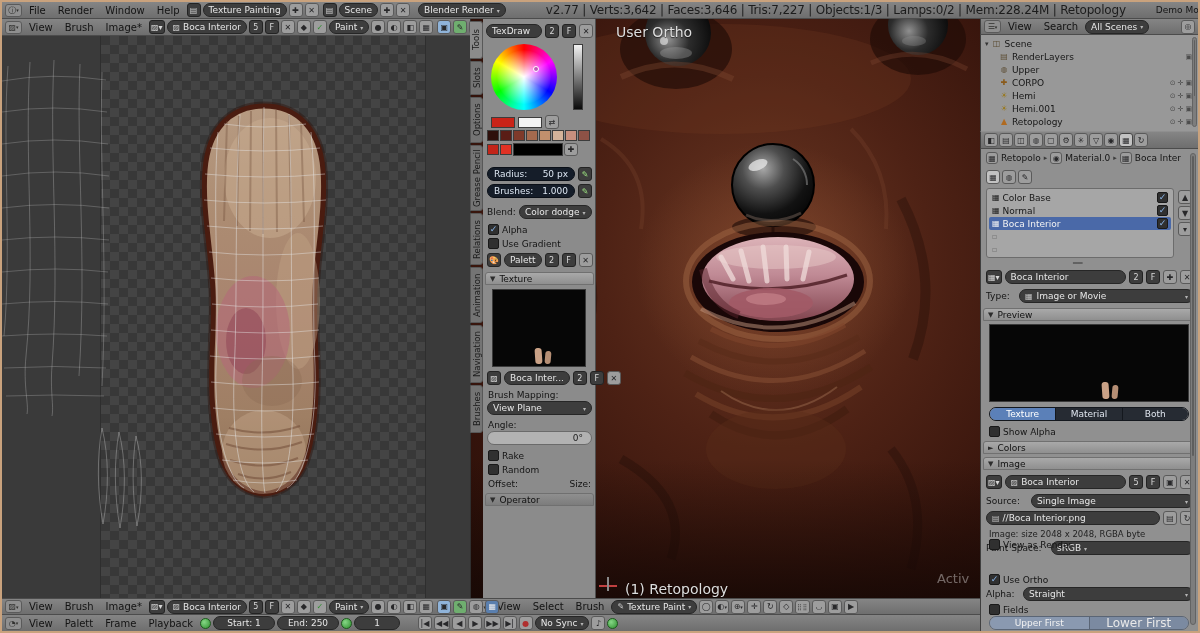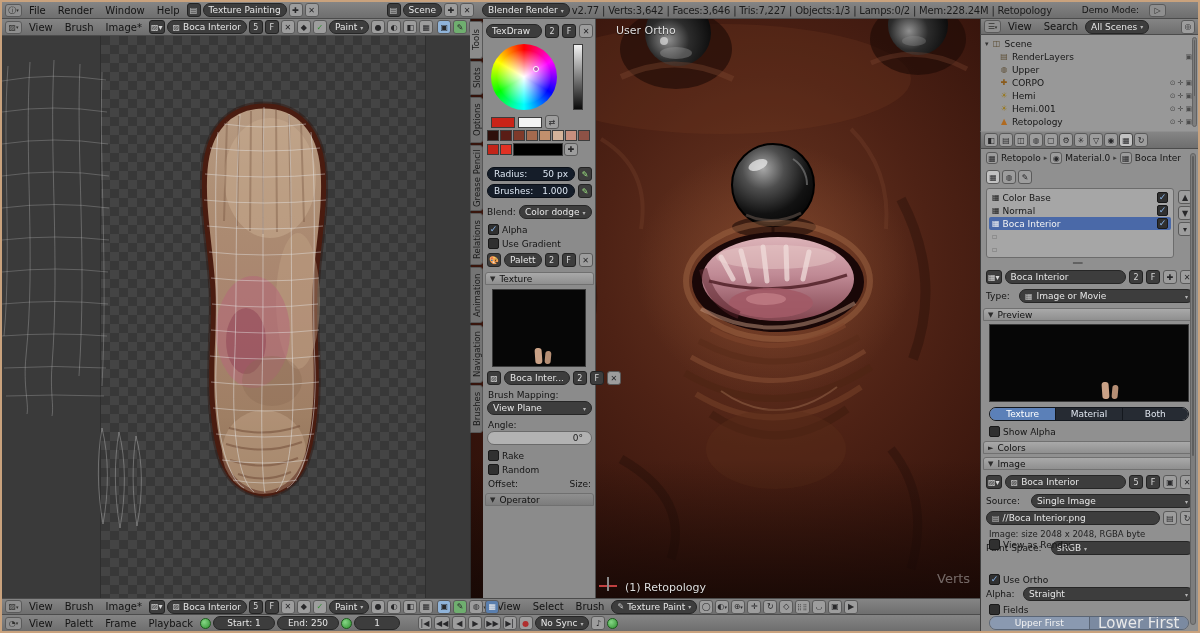--- a/index.html
+++ b/index.html
@@ -32,21 +32,21 @@
 .swatch{height:11px;width:12px;border:1px solid #3c3c3c;flex:none}
 .gdot{width:11px;height:11px;border-radius:50%;background:radial-gradient(circle at 35% 35%,#86d786,#2e8f2e);border:1px solid #1d5a1d;flex:none}
 .seg{display:flex;height:14px;border-radius:7px;overflow:hidden;border:1px solid #14181e}
 .seg>div{flex:1;display:flex;align-items:center;justify-content:center;font-size:9px;background:#262b33;color:#dfe5ee}
 .seg>div.on{background:#5b80b8;color:#fff}
 .seg>div+div{border-left:1px solid #14181e}
 .canvas-checker{background-image:conic-gradient(#444 0 25%,#383838 0 50%,#444 0 75%,#383838 0);background-size:18px 18px}
 .scroll{position:absolute;background:#7d7d7d;border:1px solid #636363;border-radius:3px}
 .scroll .thumb{position:absolute;left:1px;right:1px;background:#5e5e5e;border-radius:3px}
 .wm{color:rgba(255,255,255,.38);font-size:13px}
-.ovl{color:#dedede;font-size:11px;text-shadow:0 1px 1px rgba(0,0,0,.6)}
+.ovl{color:#dedede;font-size:14px;text-shadow:0 1px 1px rgba(0,0,0,.6)}
 </style>
 </head>
 <body>
 
 <div id="win">
 
   <div class="abs hdr" style="left:0;top:0;width:1196px;height:17px">
     <span class="ebtn">ⓘ<span style="font-size:5px">▾</span></span>
     <span class="menu">File</span>
     <span class="menu">Render</span>
@@ -62,21 +62,21 @@
     <span class="sq dk">▤</span>
     <span class="df">
         <span>Scene</span>
       </span>
     <span class="sq">✚</span>
     <span class="sq">✕</span>
     <span class="df" style="margin-left:6px">
         <span>Blender Render</span>
         <span class="arr">▾</span>
       </span>
-    <span class="lbl" style="font-size:10px;letter-spacing:-0.2px;color:#1c1c1c">v2.77 | Verts:3,642 | Faces:3,646 | Tris:7,227 | Objects:1/3 | Lamps:0/2 | Mem:228.24M | Retopology</span>
+    <span class="lbl" style="margin-left:38px;font-size:12px;letter-spacing:-0.2px;color:#1c1c1c">v2.77 | Verts:3,642 | Faces:3,646 | Tris:7,227 | Objects:1/3 | Lamps:0/2 | Mem:228.24M | Retopology</span>
     <span class="lbl" style="margin-left:28px;font-size:9px">Demo Mode:</span>
     <span class="ebtn" style="margin-left:8px">▷</span>
   </div>
 
   <div class="abs hdr" style="left:0;top:17px;width:468px;height:17px">
     <span class="ebtn">▨<span style="font-size:5px">▾</span></span>
     <span class="menu">View</span>
     <span class="menu">Brush</span>
     <span class="menu">Image*</span>
     <span class="sq dk">▨▾</span>
@@ -228,21 +228,21 @@
       <path d="M420 430 Q460 480 440 550" stroke="#1c0b06" stroke-width="9" opacity="0.3" fill="none"></path>
       <rect y="440" width="510" height="139" fill="url(#vig)"></rect>
     </svg>
     <div class="abs ovl" style="left:145px;top:5px">User Ortho</div>
     
     <div class="abs" style="left:128px;top:558px;width:22px;height:16px">
       <div class="abs" style="left:0;top:8px;width:18px;height:2px;background:#c04040"></div>
       <div class="abs" style="left:8px;top:0;width:2px;height:14px;background:#8a8a8a"></div>
     </div>
     <div class="abs ovl" style="left:154px;top:562px">(1) Retopology</div>
-    <div class="abs wm" style="left:466px;top:552px">Verts</div>
+    <div class="abs wm" style="left:466px;top:552px">Activ</div>
   </div>
 
   <div class="abs vtabs" style="left:468px;top:17px;width:13px;height:579px">
     <div class="vtab on" style="height:38px">Tools</div>
     <div class="vtab" style="height:34px">Slots</div>
     <div class="vtab" style="height:46px">Options</div>
     <div class="vtab" style="height:66px">Grease Pencil</div>
     <div class="vtab" style="height:52px">Relations</div>
     <div class="vtab" style="height:56px">Animation</div>
     <div class="vtab" style="height:58px">Navigation</div>
@@ -678,20 +678,20 @@
           <span>Straight</span>
           <span class="arr">▾</span>
         </span>
     </div>
     <div class="abs row" style="left:8px;top:455px">
       <span class="chk"></span>
       <span class="lbl">Fields</span>
     </div>
     <div class="abs" style="left:8px;top:467px;width:200px;height:14px;display:flex;border-radius:7px;overflow:hidden;border:1px solid #5a6575">
       <div style="flex:1;background:#8a99b0;color:#f2f2f2;display:flex;align-items:center;justify-content:center;font-size:9px">Upper First</div>
-      <div style="flex:1;background:#7b8aa1;color:#e8e8e8;display:flex;align-items:center;justify-content:center;font-size:15px;border-left:1px solid #5a6575">Lower First</div>
+      <div style="flex:1;background:#7b8aa1;color:#e8e8e8;display:flex;align-items:center;justify-content:center;font-size:12px;border-left:1px solid #5a6575">Lower First</div>
     </div>
     <div class="scroll" style="right:2px;top:4px;width:6px;height:472px">
         <div class="thumb" style="top:2px;height:300px"></div>
       </div>
   </div>
 
 </div>
 
 </body></html>

